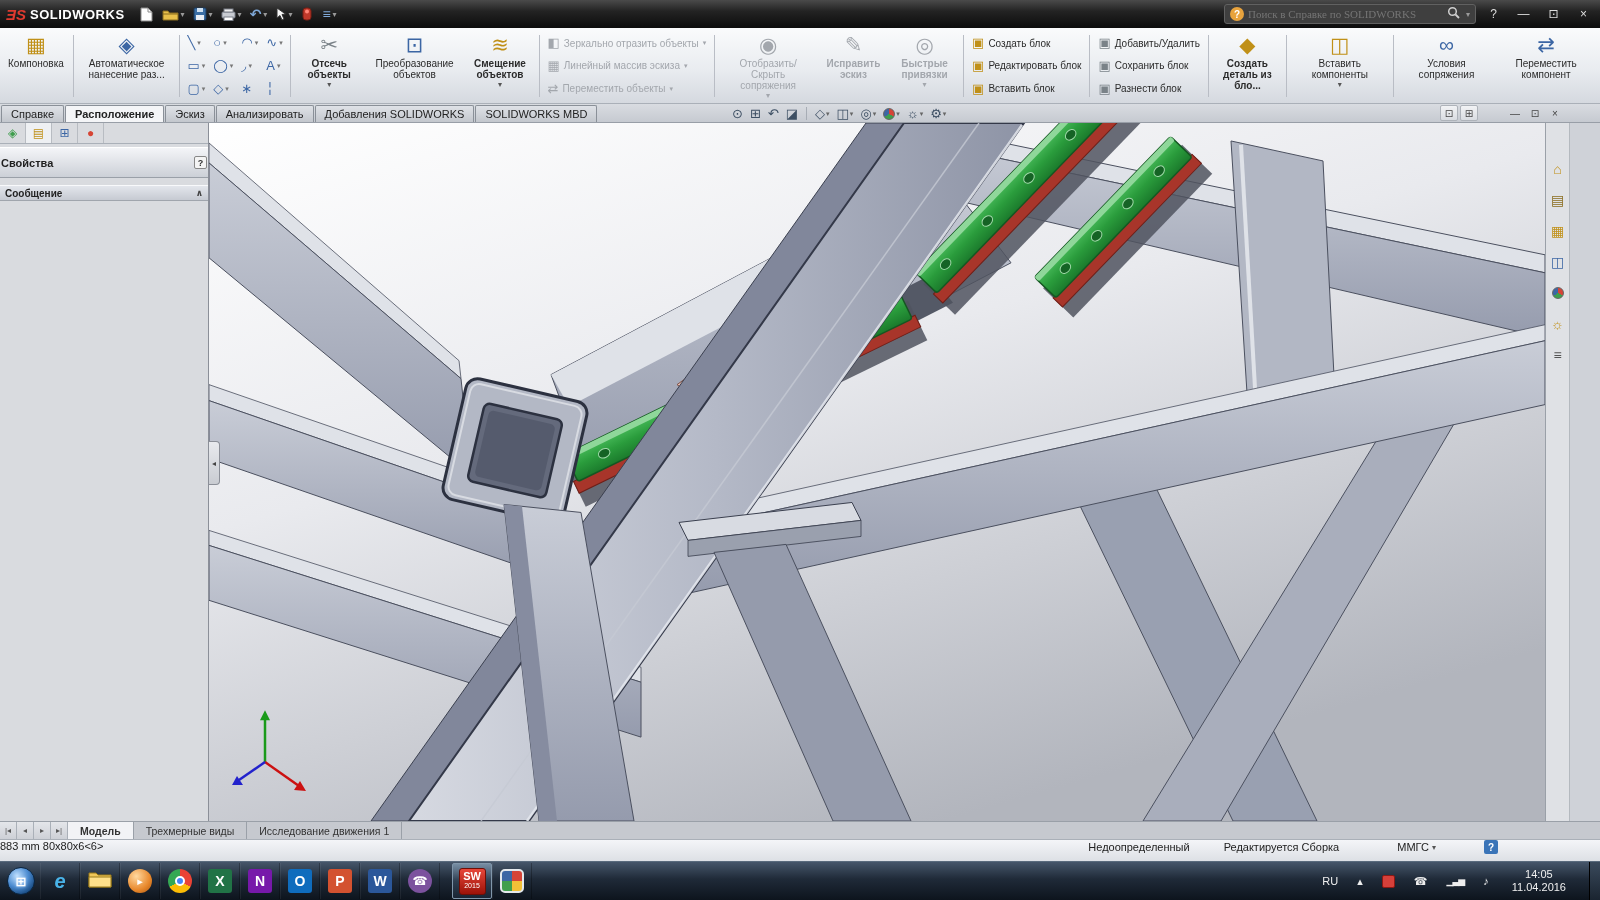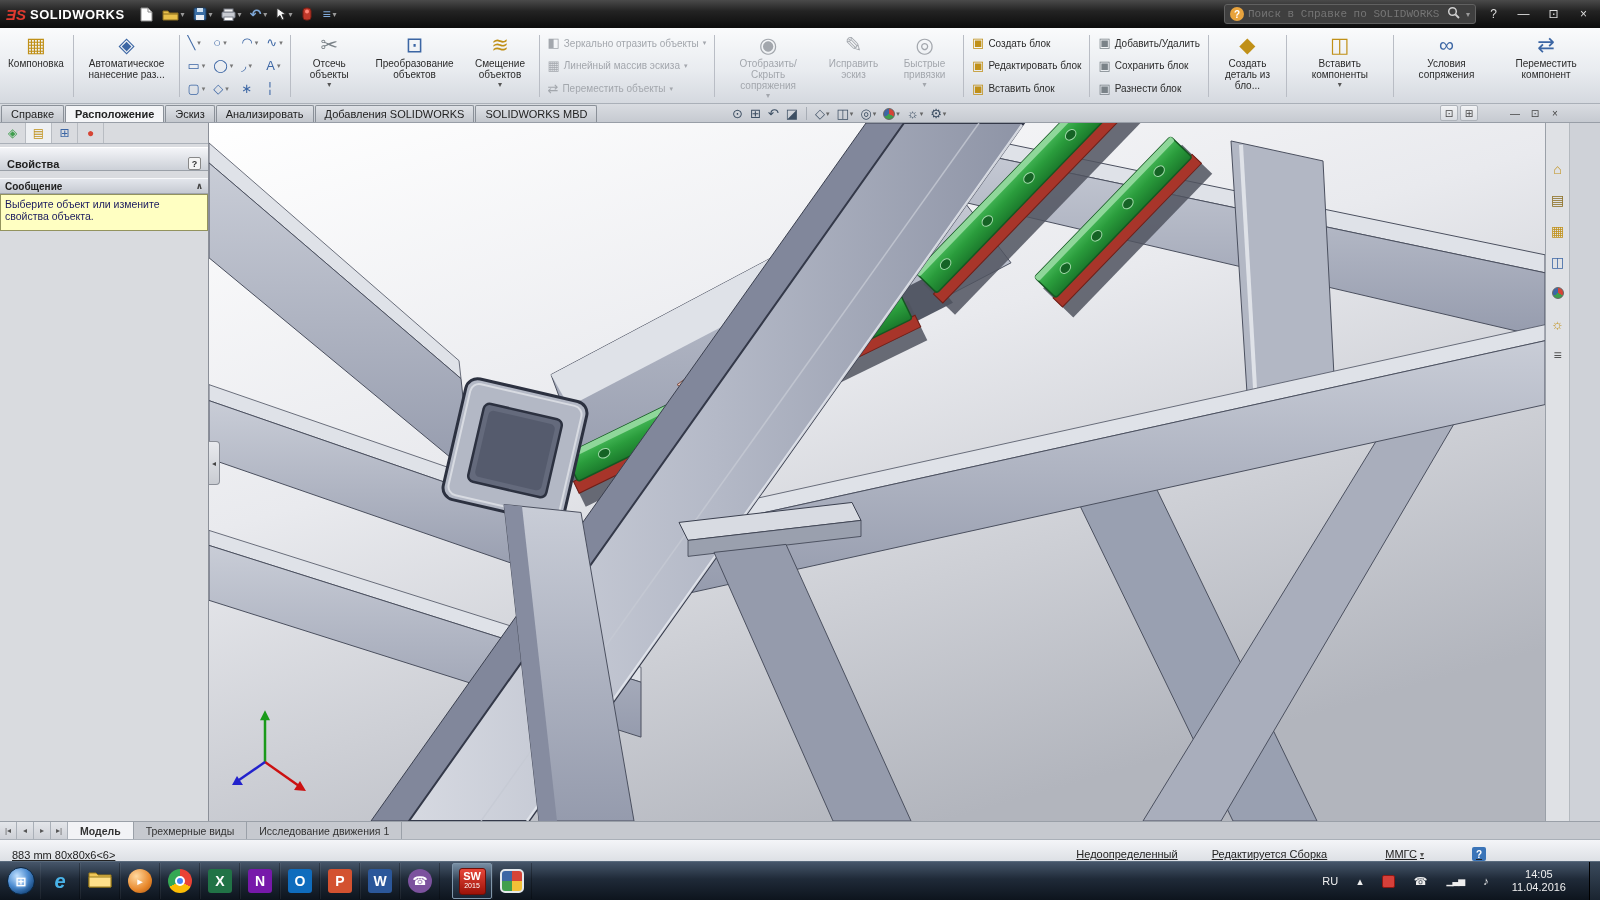--- a/index.html
+++ b/index.html
@@ -13,31 +13,31 @@
   .logo-badge { color:#e03a2f; font-weight:bold; font-style:italic; font-size:15px; }
   .logo-text { font-weight:bold; font-size:13px; letter-spacing:.5px; color:#fff; }
   .qat { display:flex; align-items:center; gap:2px; z-index:1; }
   .qbtn { height:22px; min-width:20px; display:flex; align-items:center; justify-content:center; padding:0 3px; }
   .qglyph { font-size:14px; font-weight:bold; color:#7fa8d8; line-height:14px; }
   .qdd { color:#9a9a9a; font-size:8px; margin-left:2px; }
   .doc-title { position:absolute; left:0; right:0; text-align:center; font-size:12px; color:#ddd; }
   .tb-right { margin-left:auto; display:flex; align-items:center; gap:5px; padding-right:4px; z-index:1; }
   .search { display:flex; align-items:center; background:#3f3f3f; border:1px solid #616161; border-radius:3px; height:20px; width:252px; padding:0 5px; gap:4px; }
   .sq-help { width:14px; height:14px; border-radius:50%; background:#e8a33d; color:#fff; font-size:10px; font-weight:bold; display:flex; align-items:center; justify-content:center; }
-  .search input { flex:1; background:transparent; border:none; outline:none; color:#b9b9b9; font-size:11px; font-family:Liberation Mono, monospace; min-width:0; }
+  .search input { flex:1; background:transparent; border:none; outline:none; color:#b9b9b9; font-size:11px; font-family:Liberation Serif, serif; min-width:0; }
   .winbtn { width:25px; height:20px; display:flex; align-items:center; justify-content:center; font-size:12px; color:#ddd; }
 
   
   .ribbon { flex:0 0 76px; background:linear-gradient(#fafbfc,#e9ecf0 55%,#d5d9df); border-bottom:1px solid #aab0b8; display:flex; align-items:stretch; padding:2px 4px 1px 2px; overflow:hidden; }
   .rsep { flex:0 0 1px; background:#b9bdc5; margin:5px 3px; }
   .rbtn { display:flex; flex-direction:column; align-items:center; justify-content:flex-start; padding:3px 6px 1px; gap:1px; }
   .ric { font-size:21px; line-height:24px; height:24px; color:#3c66a4; }
   .ic-y { color:#c09018; } .ic-g { color:#7a8288; }
   .rlabel { font-size:10px; line-height:11px; text-align:center; max-width:92px; color:#2b2b2b; }
-  .narrow .rlabel { max-width:62px; }
+  .narrow .rlabel { max-width:62px;font-weight:bold; }
   .rdd { font-size:8px; color:#555; line-height:8px; }
   .dis .ric, .dis .rlabel, .dis .rdd, .dis .sic, .dis .slabel, .dis .sdd { color:#a3a7ad; }
   .sgrid { display:grid; grid-template-rows:repeat(3,1fr); grid-auto-flow:column; padding:2px 0; }
   .scell { display:flex; align-items:center; padding:0 4px; gap:2px; }
   .sglyph { font-size:13px; color:#3c66a4; line-height:14px; }
   .sdd { font-size:7px; color:#777; }
   .sstack { display:flex; flex-direction:column; justify-content:space-around; padding:2px 2px; }
   .sitem { display:flex; align-items:center; gap:4px; padding:0 3px; }
   .sic { font-size:13px; line-height:14px; }
   .slabel { font-size:10px; color:#2b2b2b; white-space:nowrap; }
@@ -55,21 +55,21 @@
   .wc { font-size:10px; color:#444; width:18px; height:16px; display:flex; align-items:center; justify-content:center; border:1px solid #aeb3ba; background:linear-gradient(#f2f3f5,#d9dce1); border-radius:2px; }
   .wc.gap { margin-right:26px; }
   .wc.plain { border:none; background:none; }
 
   
   .main { flex:1; display:flex; min-height:0; }
   .left-panel { flex:0 0 209px; background:#d9dbdf; border-right:1px solid #8b8f98; display:flex; flex-direction:column; }
   .panel-tabs { height:21px; border-bottom:1px solid #aab0b8; display:flex; align-items:stretch; }
   .ptab { width:26px; display:flex; align-items:center; justify-content:center; font-size:12px; border-right:1px solid #b8bcc2; }
   .ptab.active { background:#eef0f3; }
-  .prop-head { height:24px; margin-top:3px; background:linear-gradient(#f4f5f8,#ccd0d7); border-top:1px solid #fff; border-bottom:1px solid #9aa0a8; display:flex; align-items:flex-end; padding:0 7px; font-size:11px; font-weight:bold; color:#1f1f1f; }
+  .prop-head { height:31px; margin-top:3px; background:linear-gradient(#f4f5f8,#ccd0d7); border-top:1px solid #fff; border-bottom:1px solid #9aa0a8; display:flex; align-items:center; padding:0 1px; font-size:11px; font-weight:bold; color:#1f1f1f; }
   .prop-help { margin-left:auto; width:13px; height:13px; border:1px solid #888; border-radius:2px; background:#f4f4f4; font-size:9px; display:flex; align-items:center; justify-content:center; font-weight:bold; color:#333; }
   .msg-head { height:16px; margin-top:7px; background:linear-gradient(#e3e6ec,#c6cad2); border-top:1px solid #f8f9fb; border-bottom:1px solid #a0a5ad; display:flex; align-items:center; padding:0 5px; font-size:10px; font-weight:bold; color:#222; }
   .msg-chev { margin-left:auto; font-size:9px; color:#444; }
   .msg-box { background:#ffffc2; border:1px solid #93935e; padding:3px 4px 8px; font-size:10.5px; line-height:12px; color:#1a1a5e; }
   .panel-rest { flex:1; }
 
   .viewport { flex:1; position:relative; min-width:0; }
   .viewport svg.model { position:absolute; inset:0; width:100%; height:100%; display:block; }
   .split-tab { position:absolute; left:0; top:318px; width:11px; height:44px; background:linear-gradient(#e8eaee,#c9ccd2); border:1px solid #8b8f98; border-left:none; border-radius:0 4px 4px 0; display:flex; align-items:center; justify-content:center; font-size:8px; color:#444; }
 
@@ -77,21 +77,21 @@
   .tp-icons { width:24px; background:#dfe1e5; border-right:1px solid #b4b9bf; display:flex; flex-direction:column; align-items:center; padding-top:36px; gap:11px; }
   .tp-btn { width:20px; height:20px; display:flex; align-items:center; justify-content:center; font-size:14px; }
   .tp-rest { flex:1; }
 
   
   .modeltabs { flex:0 0 18px; background:#c6c9cf; border-top:1px solid #9aa0a8; display:flex; align-items:stretch; font-size:10.5px; }
   .mnav { width:17px; display:flex; align-items:center; justify-content:center; font-size:8px; color:#555; background:linear-gradient(#e4e6ea,#cdd0d6); border-right:1px solid #aab0b8; }
   .mtab { padding:0 12px; display:flex; align-items:center; border-right:1px solid #9aa0a8; background:#c6c9cf; color:#333; white-space:nowrap; }
   .mtab.active { background:#f2f3f6; font-weight:bold; }
 
-  .statusbar { flex:0 0 22px; background:linear-gradient(#f4f5f8,#dde0e5); border-top:1px solid #aab0b8; display:flex; align-items:flex-end; font-size:11px; color:#222; padding:0 12px;text-decoration:underline; }
+  .statusbar { flex:0 0 22px; background:linear-gradient(#f4f5f8,#dde0e5); border-top:1px solid #aab0b8; display:flex; align-items:flex-start; font-size:11px; color:#222; padding:0 0; }
   .sb-right { margin-left:auto; display:flex; align-items:center; }
   .sb-state { margin-right:34px; }
   .sb-mode { margin-right:58px; }
   .sb-units { display:flex; align-items:center; gap:3px; margin-right:48px; }
   .sb-dd { font-size:8px; color:#555; }
   .sb-help { width:14px; height:14px; background:#3a74b8; color:#fff; border-radius:2px; font-size:10px; font-weight:bold; display:flex; align-items:center; justify-content:center; margin-right:102px; }
 
   
   .taskbar { flex:0 0 38px; background:linear-gradient(#46566a,#1f2a38 45%,#0d141d); display:flex; align-items:center; padding-left:2px; border-top:1px solid #5a6b7d; }
   .start { width:38px; height:38px; display:flex; align-items:center; justify-content:center; }
@@ -425,21 +425,20 @@
           </span>
       </div>
       <div class="prop-head">
         <span>Свойства</span>
         <span class="prop-help">?</span>
       </div>
       <div class="msg-head">
         <span>Сообщение</span>
         <span class="msg-chev">∧</span>
       </div>
-      <div class="msg-box">Выберите объект или измените свойства объекта.</div>
       <div class="panel-rest"></div>
     </div>
 
     <div class="viewport">
       <svg class="model" viewBox="0 0 1336 699" preserveAspectRatio="none">
         <defs>
           <linearGradient id="bgG" x1="0" y1="0" x2="0.55" y2="1">
             <stop offset="0" stop-color="#ffffff"></stop>
               <stop offset="0.45" stop-color="#e9eaee"></stop>
               <stop offset="1" stop-color="#b2b5bd"></stop>

